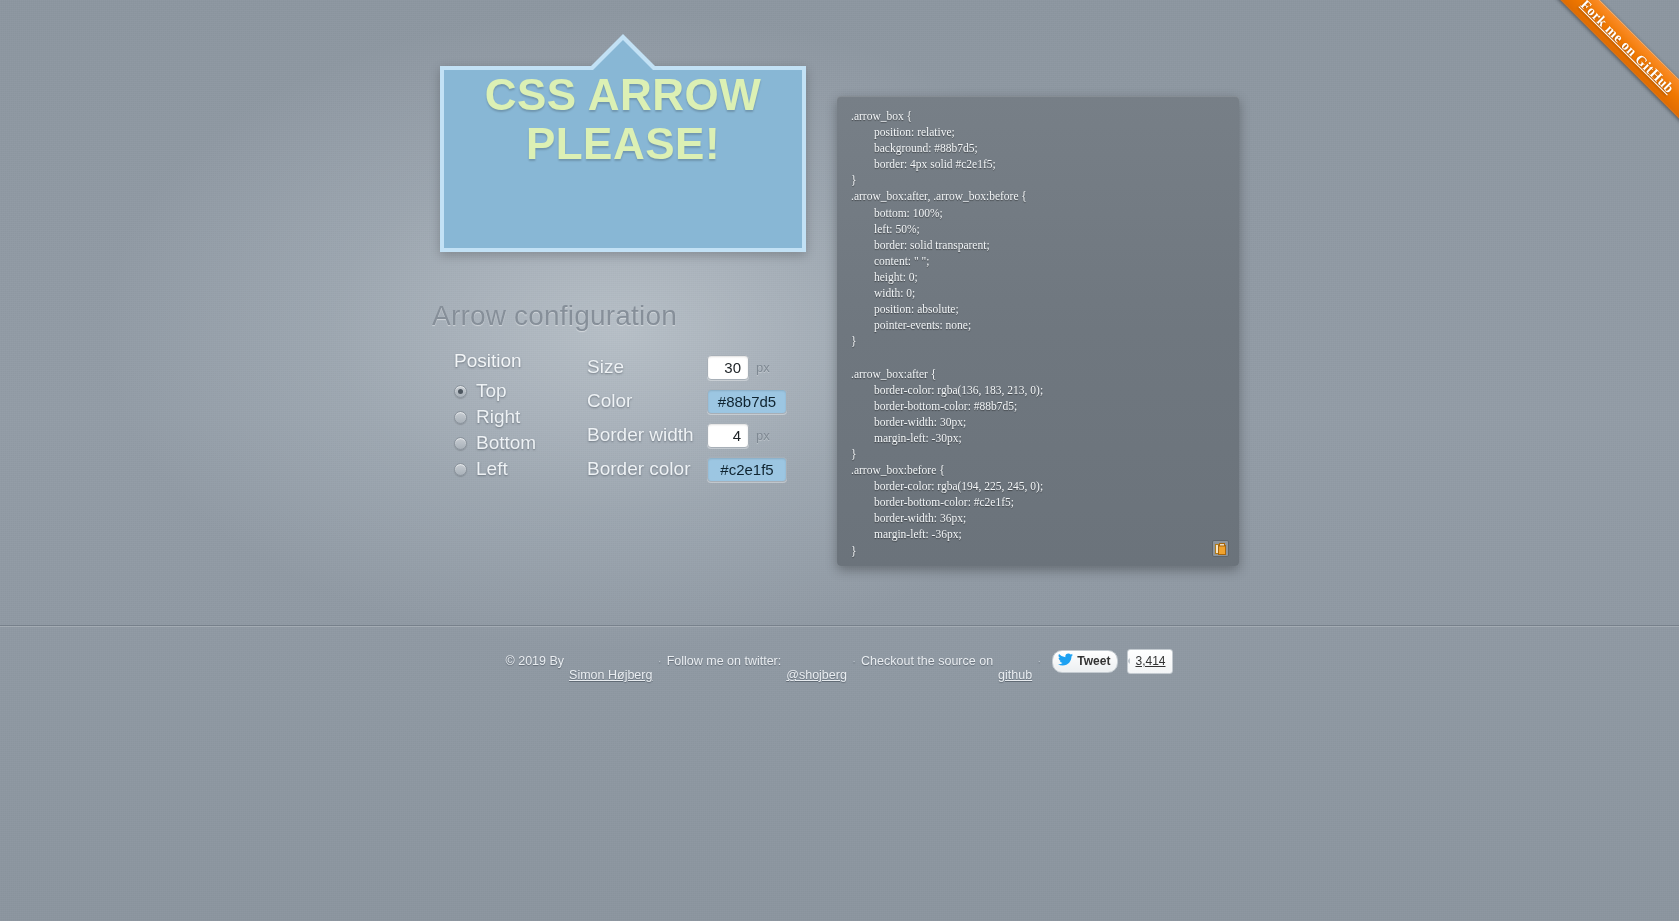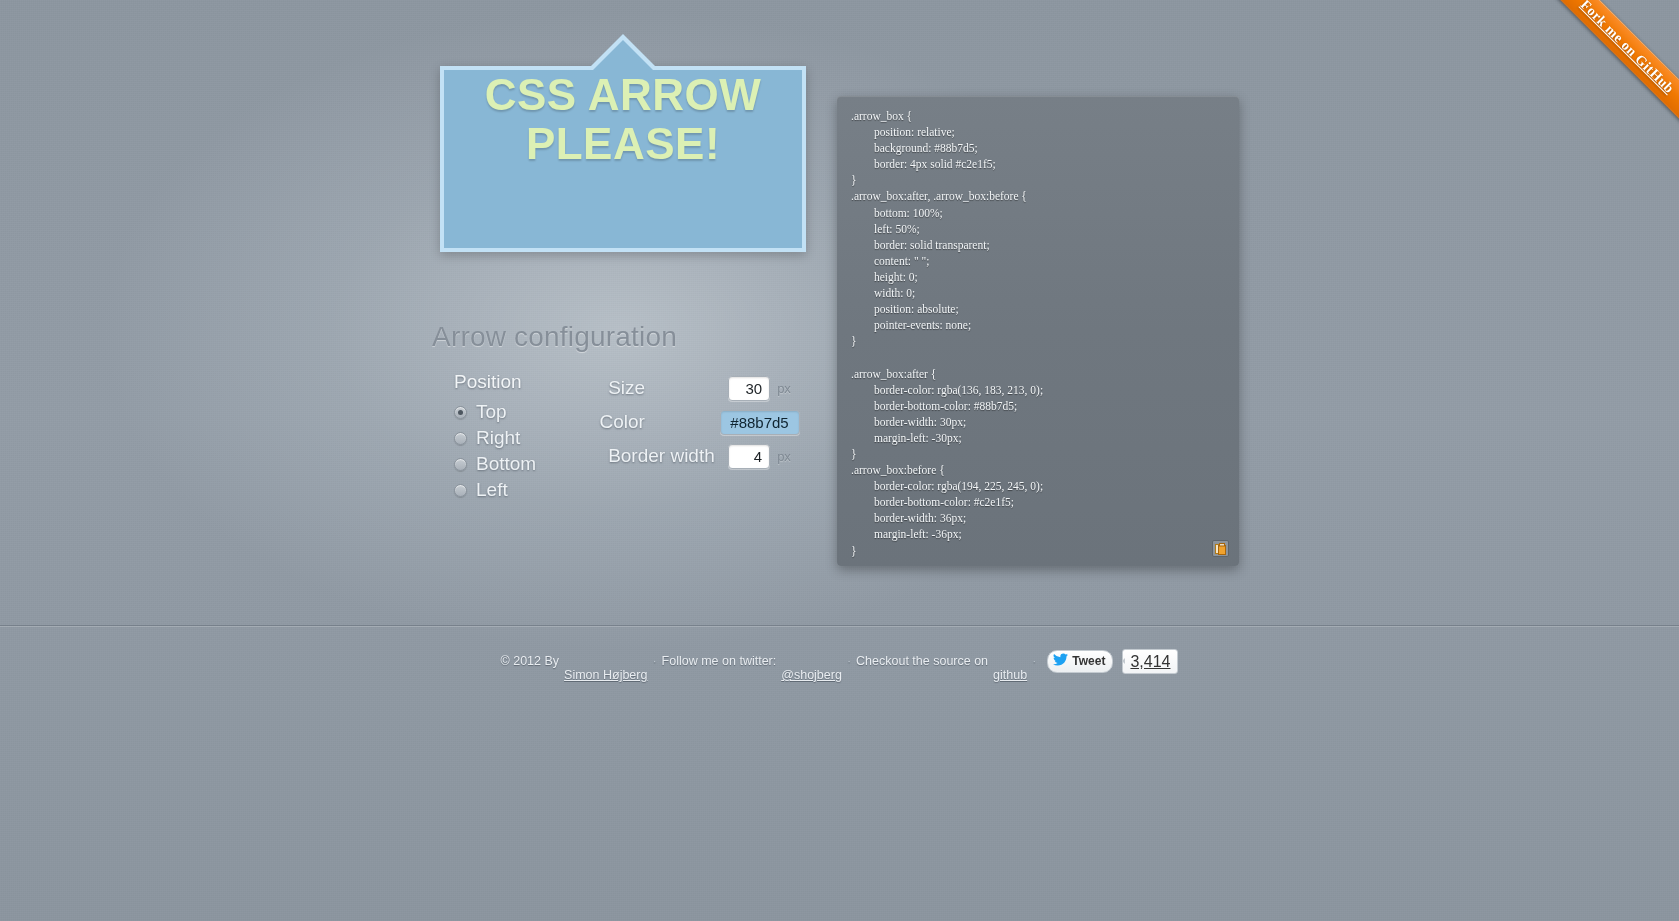--- a/index.html
+++ b/index.html
@@ -123,21 +123,21 @@
     letter-spacing: 0.5px;
     text-shadow: 0 2px 2px rgba(0,0,0,0.18);
     text-transform: uppercase;
     padding: 0 12px;
   }
 
   
   .config {
     position: absolute;
     left: 432px;
-    top: 321px;
+    top: 300px;
     width: 380px;
   }
   .config-title {
     font-size: 28px;
     font-weight: normal;
     color: #868f99;
     text-shadow: 0 1px 1px rgba(255,255,255,0.45);
     letter-spacing: 0.2px;
     margin-bottom: 18px;
   }
@@ -179,21 +179,20 @@
     color: #eef2f5;
     text-shadow: 0 1px 2px rgba(60,70,80,0.55);
   }
 
   .fields-group { flex: 1; padding-top: 0; }
   .field-row {
     display: flex;
     align-items: center;
     height: 34px;
     margin-bottom: 0px;
-    justify-content: center;
   }
   .field-label {
     width: 120px;
     font-size: 19px;
     color: #eef2f5;
     text-shadow: 0 1px 2px rgba(60,70,80,0.55);
   }
   .field-input {
     font-family: "Liberation Sans", sans-serif;
     font-size: 15px;
@@ -297,21 +296,21 @@
     margin-left: 6px;
     line-height: 15px;
   }
   .tweet-count {
     display: inline-flex;
     align-items: center;
     background: linear-gradient(180deg, #ffffff 0%, #f2f4f6 100%);
     border: 1px solid #c3cad0;
     border-radius: 3px;
     padding: 4px 7px;
-    font-size: 16px;
+    font-size: 12px;
     color: #333333;
     text-shadow: none;
     margin-left: 4px;
     line-height: 15px;
     position: relative;
     text-decoration: underline;
   }
   .tweet-count:before {
     content: "";
     position: absolute;
@@ -379,20 +378,24 @@
             <span class="field-label">Color</span>
             <input class="field-input color" type="text" value="#88b7d5" style="">
           </div>
 
           <div class="field-row">
             <span class="field-label">Border width</span>
             <input class="field-input num" type="text" value="4" style="">
             <span class="unit">px</span>
           </div>
 
+          <div class="field-row">
+            <span class="field-label">Border color</span>
+            <input class="field-input color" type="text" value="#c2e1f5" style="">
+          </div>
 
         </div>
       </div>
     </div>
 
     <div class="code-panel">
       <pre>.arrow_box {
 	position: relative;
 	background: #88b7d5;
 	border: 4px solid #c2e1f5;
@@ -427,21 +430,21 @@
           <rect x="4.5" y="0.5" width="5" height="2.5" fill="#e8ddc6" stroke="#a8660d" stroke-width="1"></rect>
         </svg>
       </div>
     </div>
 
   </div>
 
   <div class="footer-divider"></div>
 
   <div class="footer">
-    <span>© 2012 By</span>
+    <span>© 2019 By</span>
     <a href="#">Simon Højberg</a>
     <span class="sep">·</span>
     <span>Follow me on twitter:</span>
     <a href="#">@shojberg</a>
     <span class="sep">·</span>
     <span>Checkout the source on</span>
     <a href="#">github</a>
     <span class="sep">·</span>
 
     <span class="tweet-btn">

